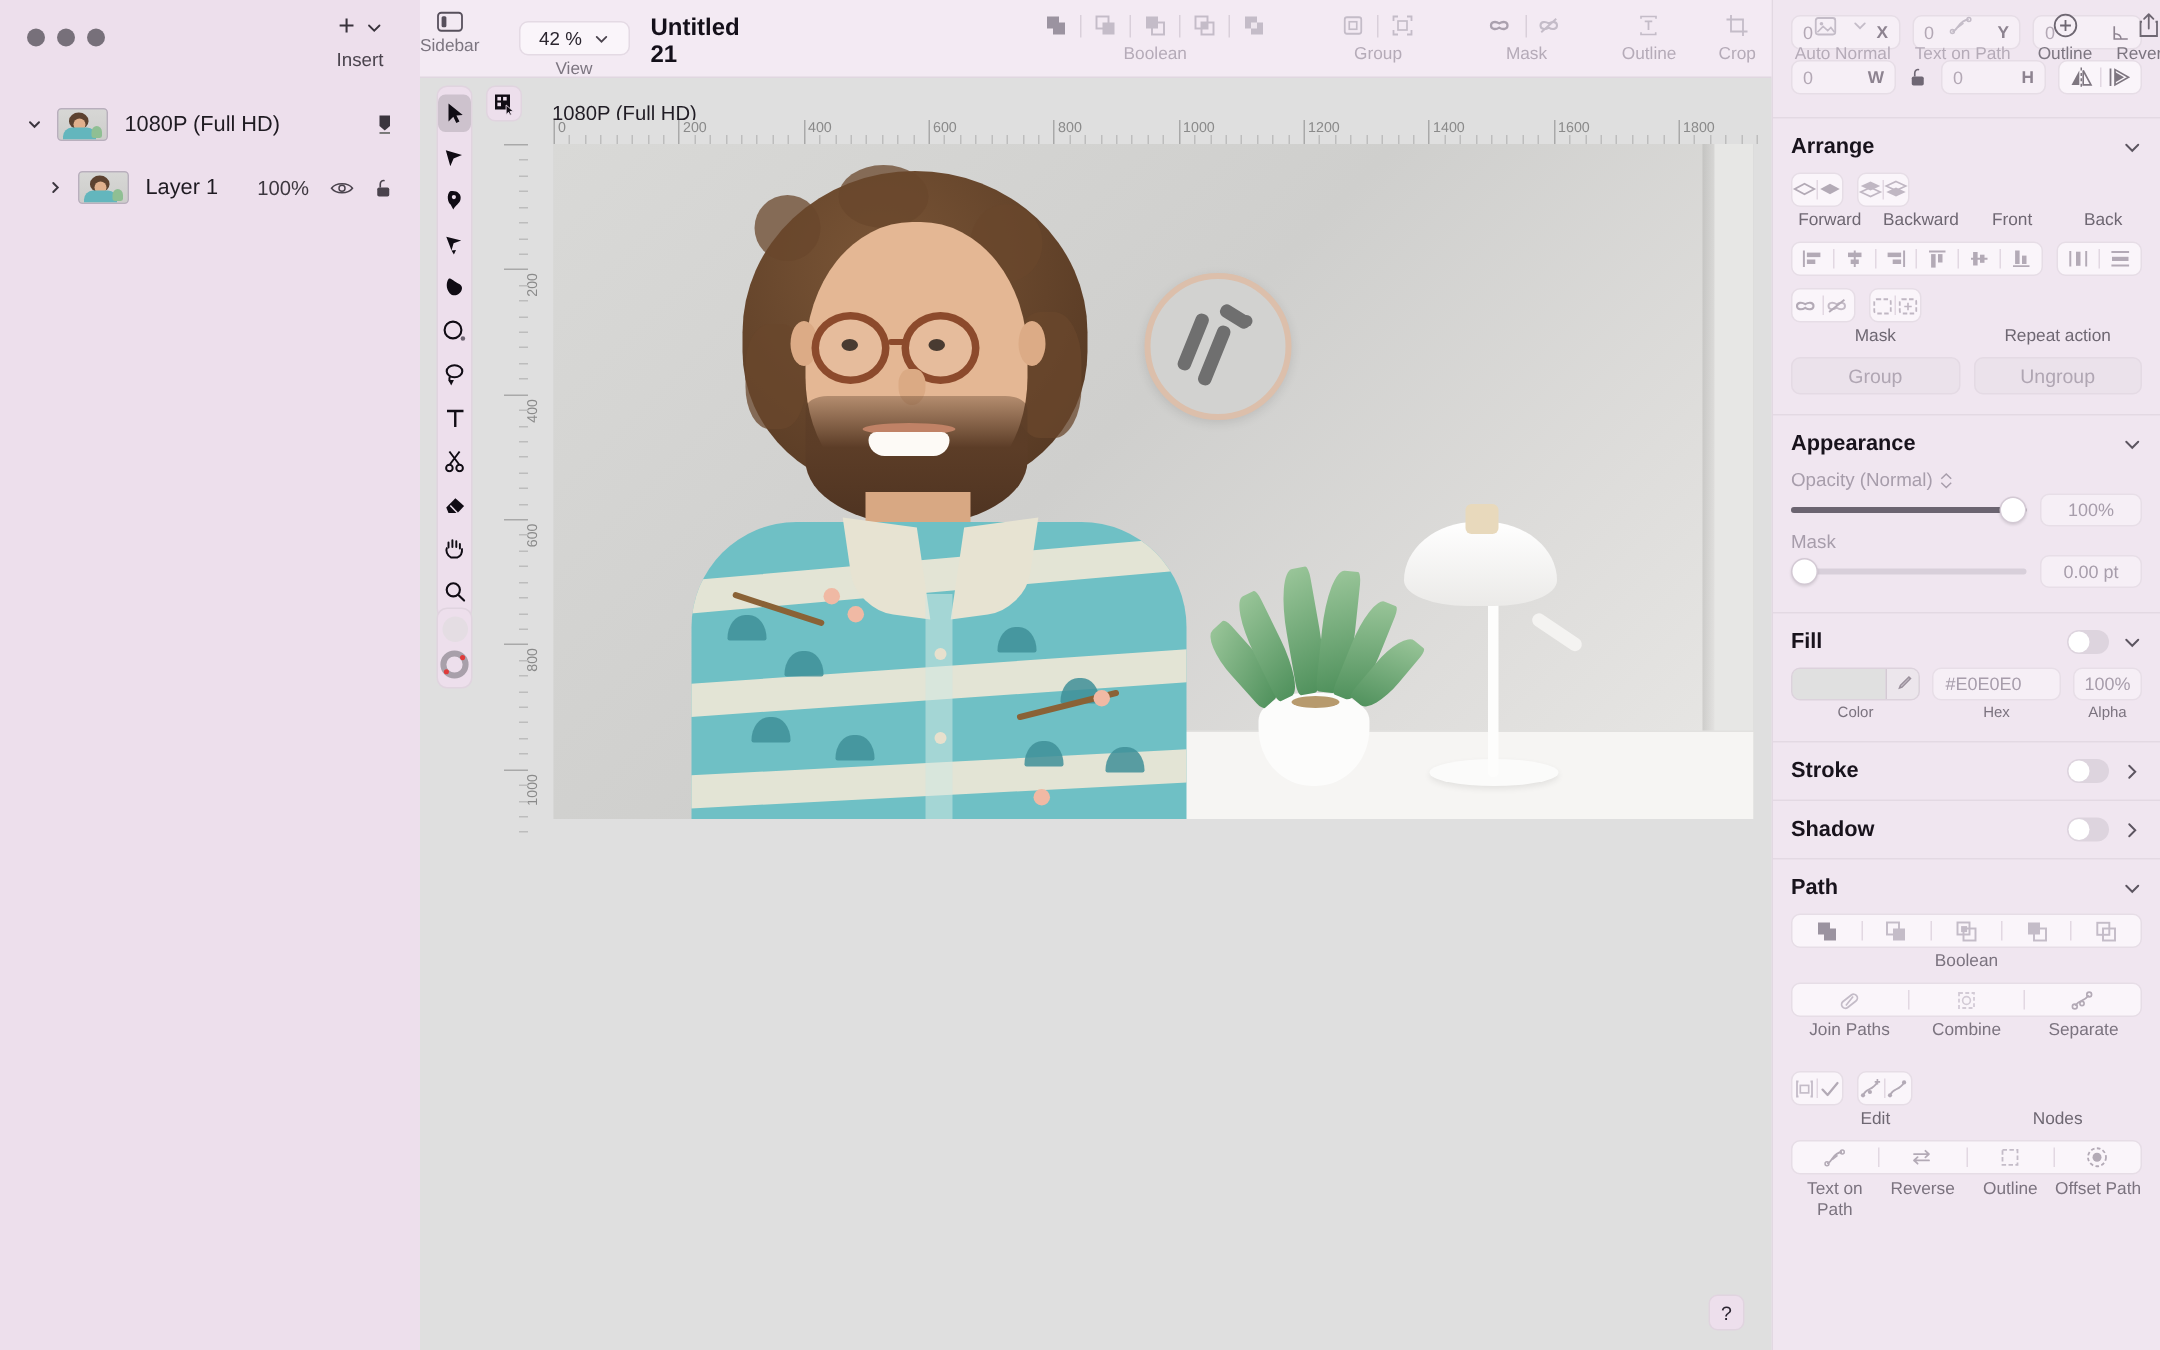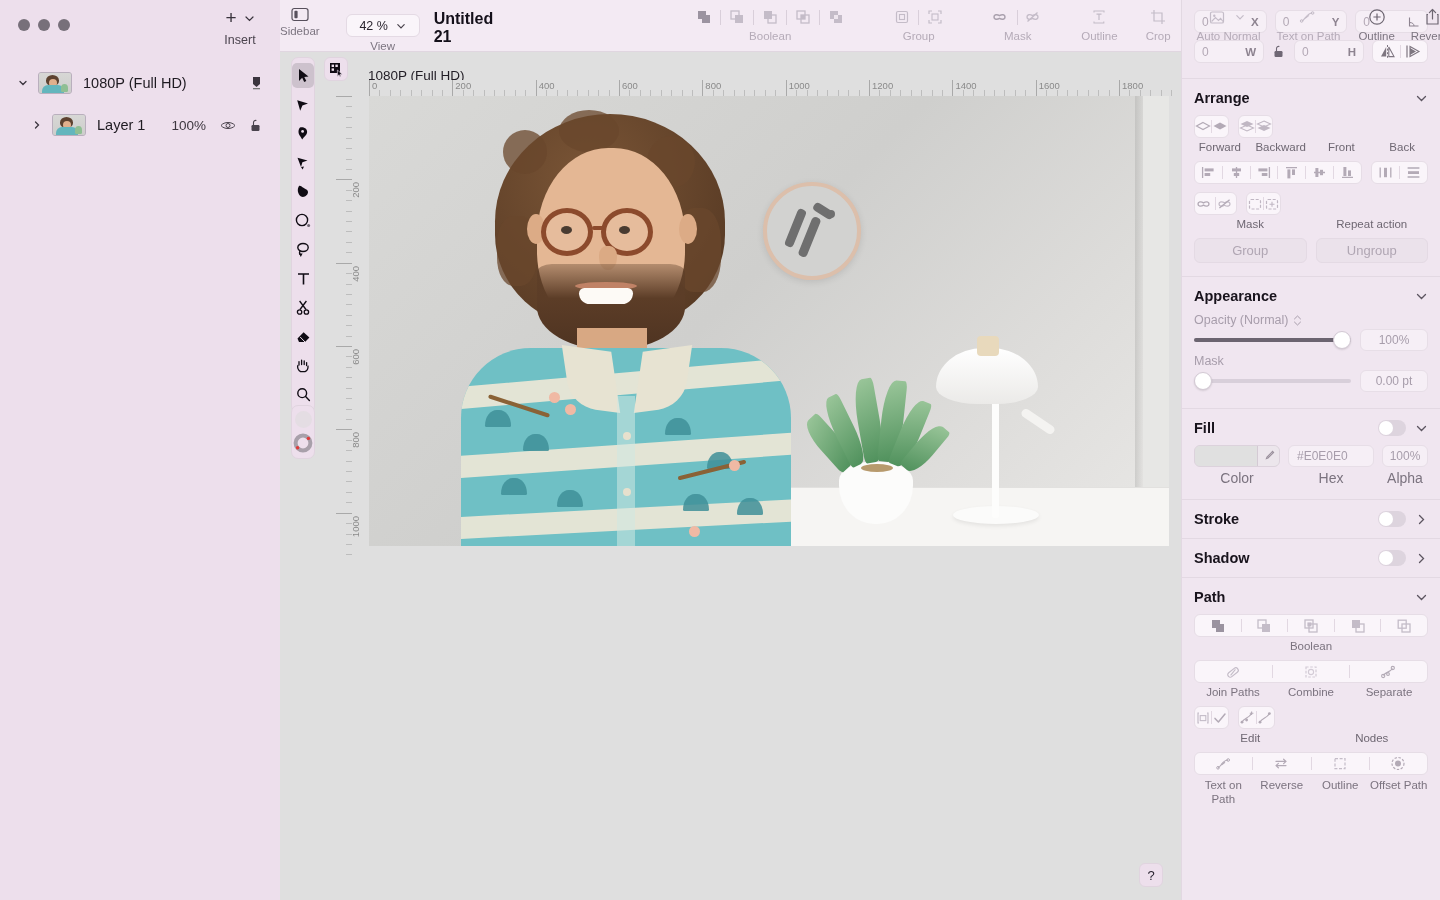--- a/index.html
+++ b/index.html
@@ -258,31 +258,31 @@
   .chip-pick { width: 22px; height: 100%; border-left: 1px solid #d4cad4; display:flex; align-items:center; justify-content:center; background:#ece6ec; color:#9a909c; }
   .hex-box {
     flex: 1 1 auto; height: 22px; border-radius: 6px; background: #f6eff6; border: 1px solid #e7dee7;
     display: flex; align-items: center; padding: 0 8px; font-size: 12px; color: #a79dab;
   }
   .alpha-box {
     width: 46px; flex: 0 0 46px; height: 22px; border-radius: 6px; background: #f6eff6; border: 1px solid #e7dee7;
     display: flex; align-items: center; justify-content: center; font-size: 12px; color: #a79dab;
   }
   .cap-row { display: flex; gap: 8px; margin-top: 3px; }
-  .cap { font-size: 14px; color: #7b737f; text-align: center; }
+  .cap { font-size: 10px; color: #7b737f; text-align: center; }
 
   .row-toggle-sect {
     border-top: 1px solid #e3d9e3; padding: 11px 12px;
     display: flex; align-items: center; justify-content: space-between;
   }
   .quint { display: flex; align-items: center; height: 23px; background:#faf5fa; border:1px solid #e6dde6; border-radius:6px; }
   .q { flex: 1 1 0; display:flex; align-items:center; justify-content:center; color:#bbb1be; }
   .q.dark { color: #8e8592; }
   .center-lbl { text-align:center; font-size:11.5px; color:#7b737f; margin-top:3px; margin-bottom:8px; }
-  .triple-lbl { display:flex; margin-top:3px; margin-bottom:8px; }
+  .triple-lbl { display:flex; margin-top:3px; margin-bottom:21px; }
   .triple-lbl span { flex:1 1 0; text-align:center; font-size:11.5px; color:#7b737f; }
   .quad-lbl { display:flex; margin-top:3px; }
   .quad-lbl span { flex:1 1 0; text-align:center; font-size:11.5px; color:#7b737f; line-height:14px; }
 
   .help-btn {
     position: absolute; right: 18px; bottom: 13px; width: 24px; height: 24px;
     border-radius: 6px; background: #eddfec; border: 1px solid #e0d4df;
     display: flex; align-items: center; justify-content: center;
     font-size: 13px; color: #2a2430; z-index: 20;
   }

